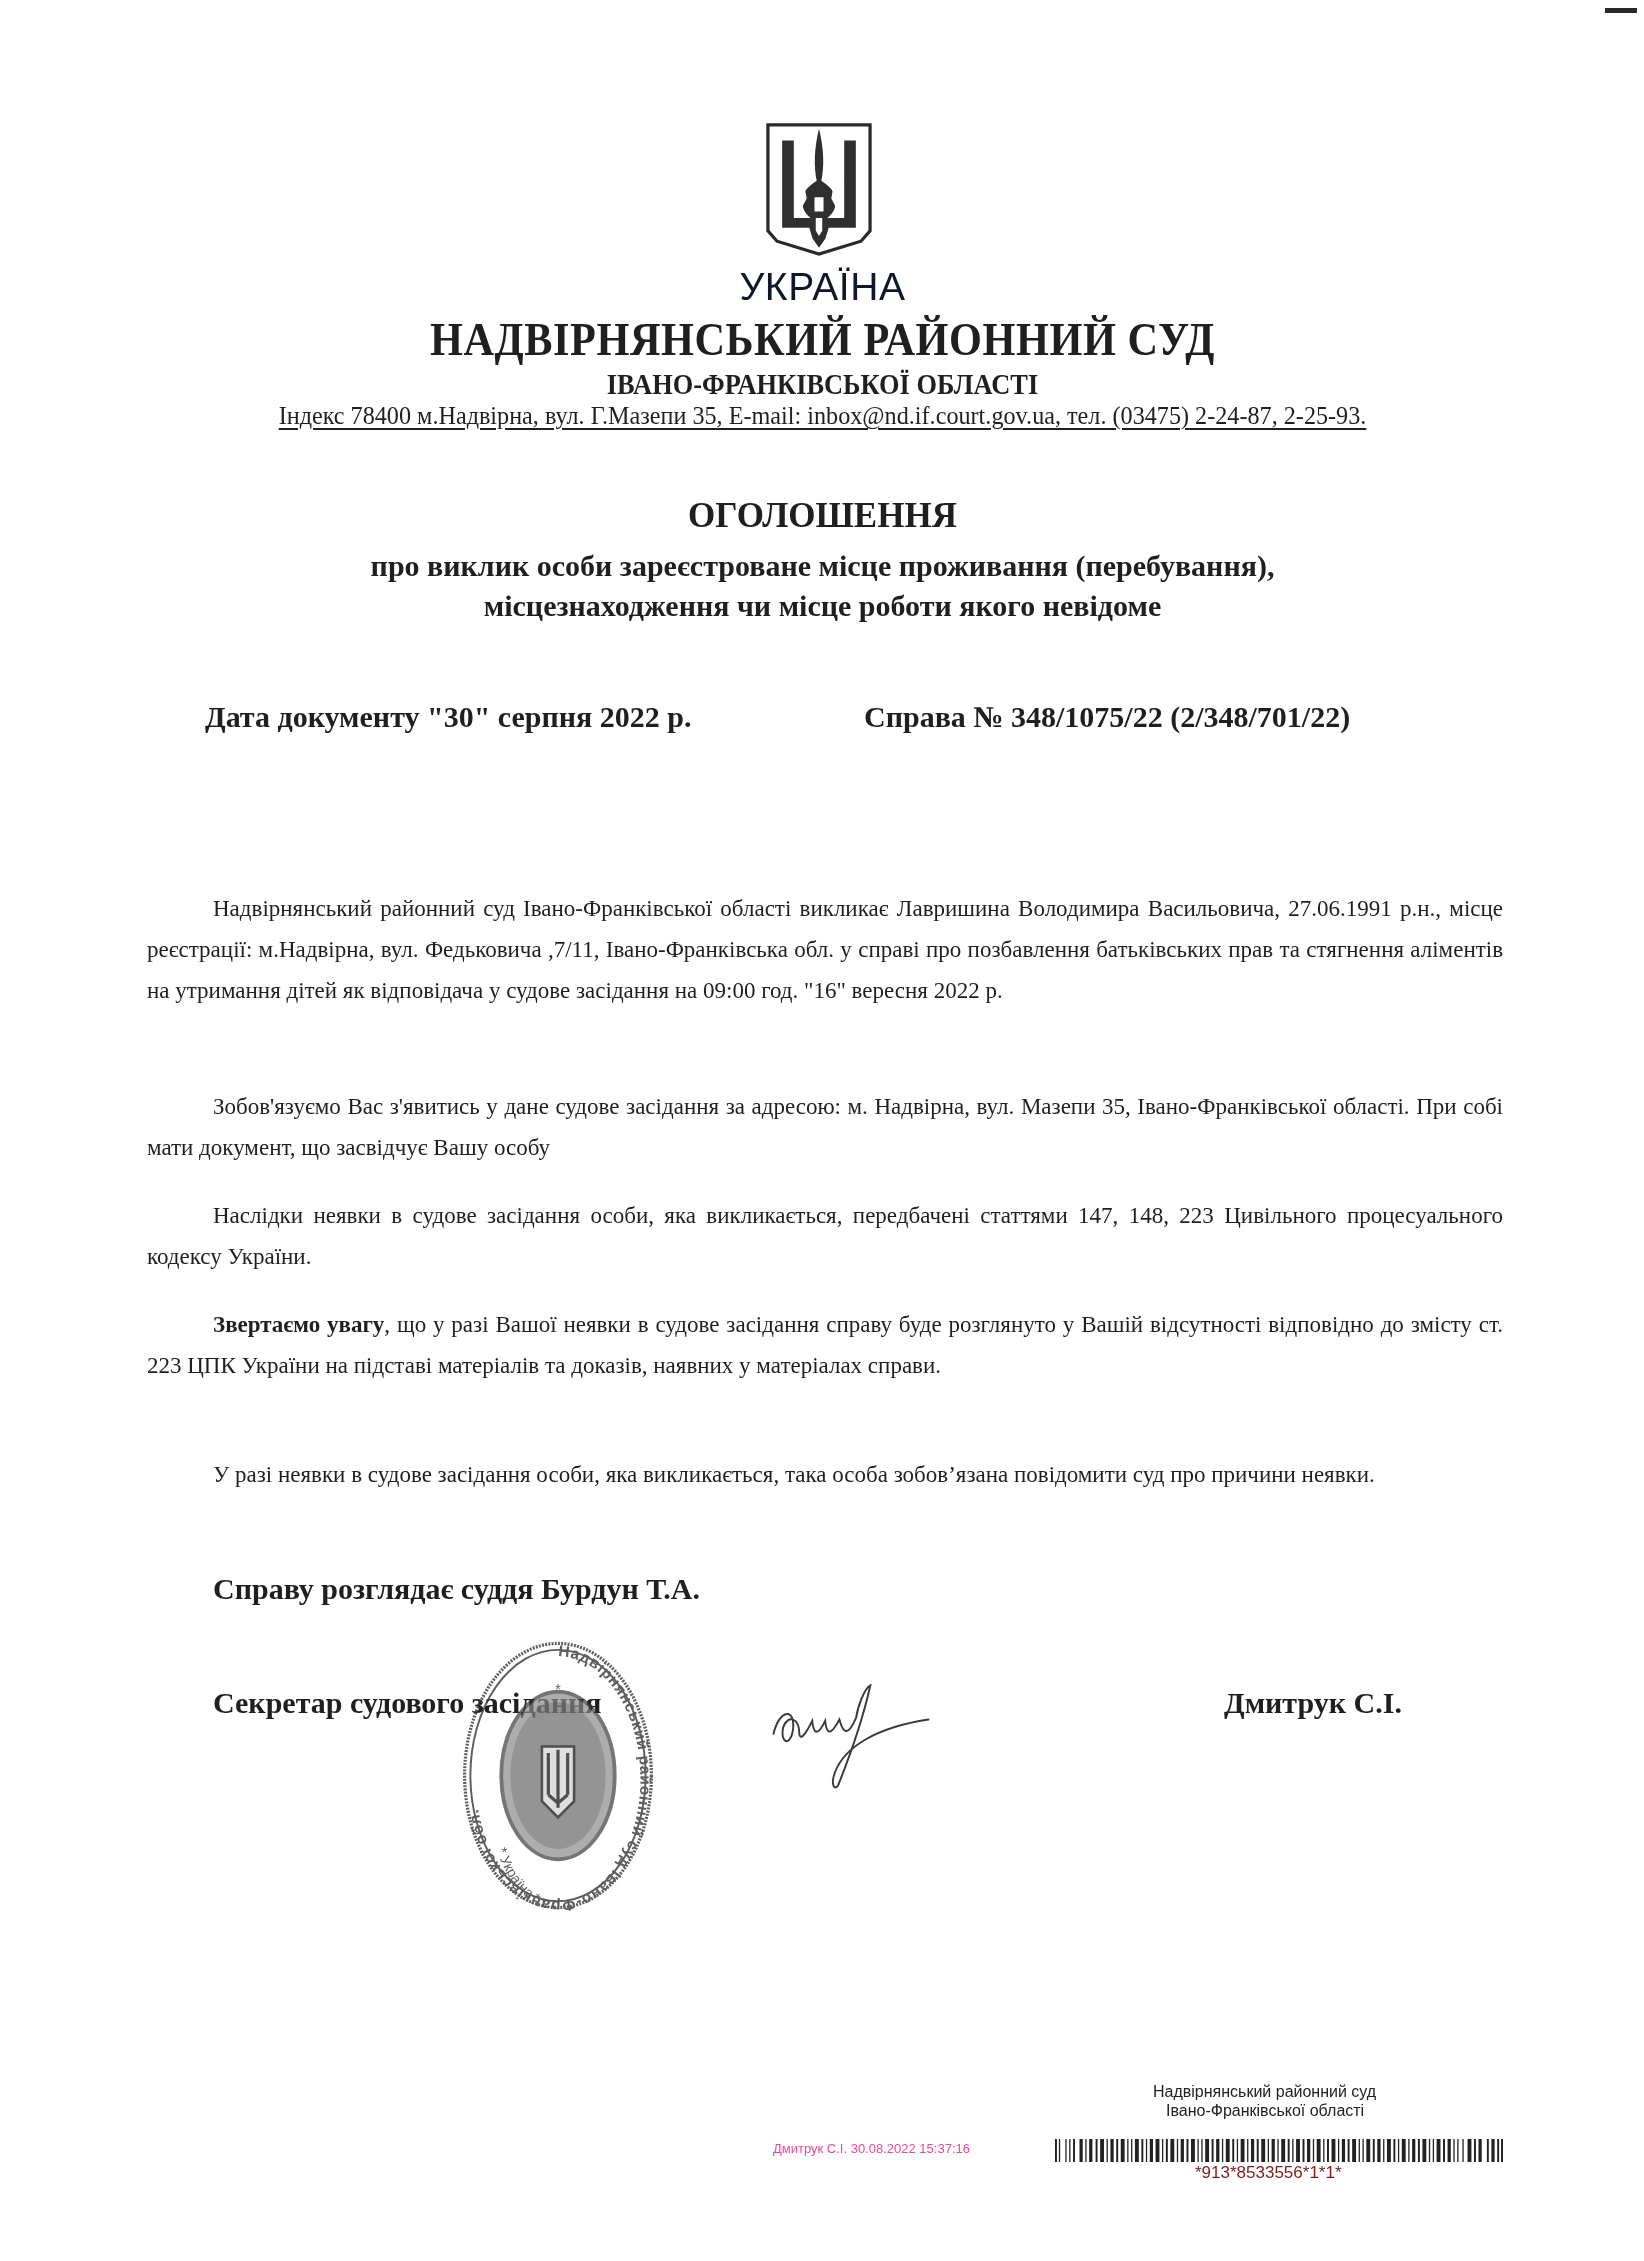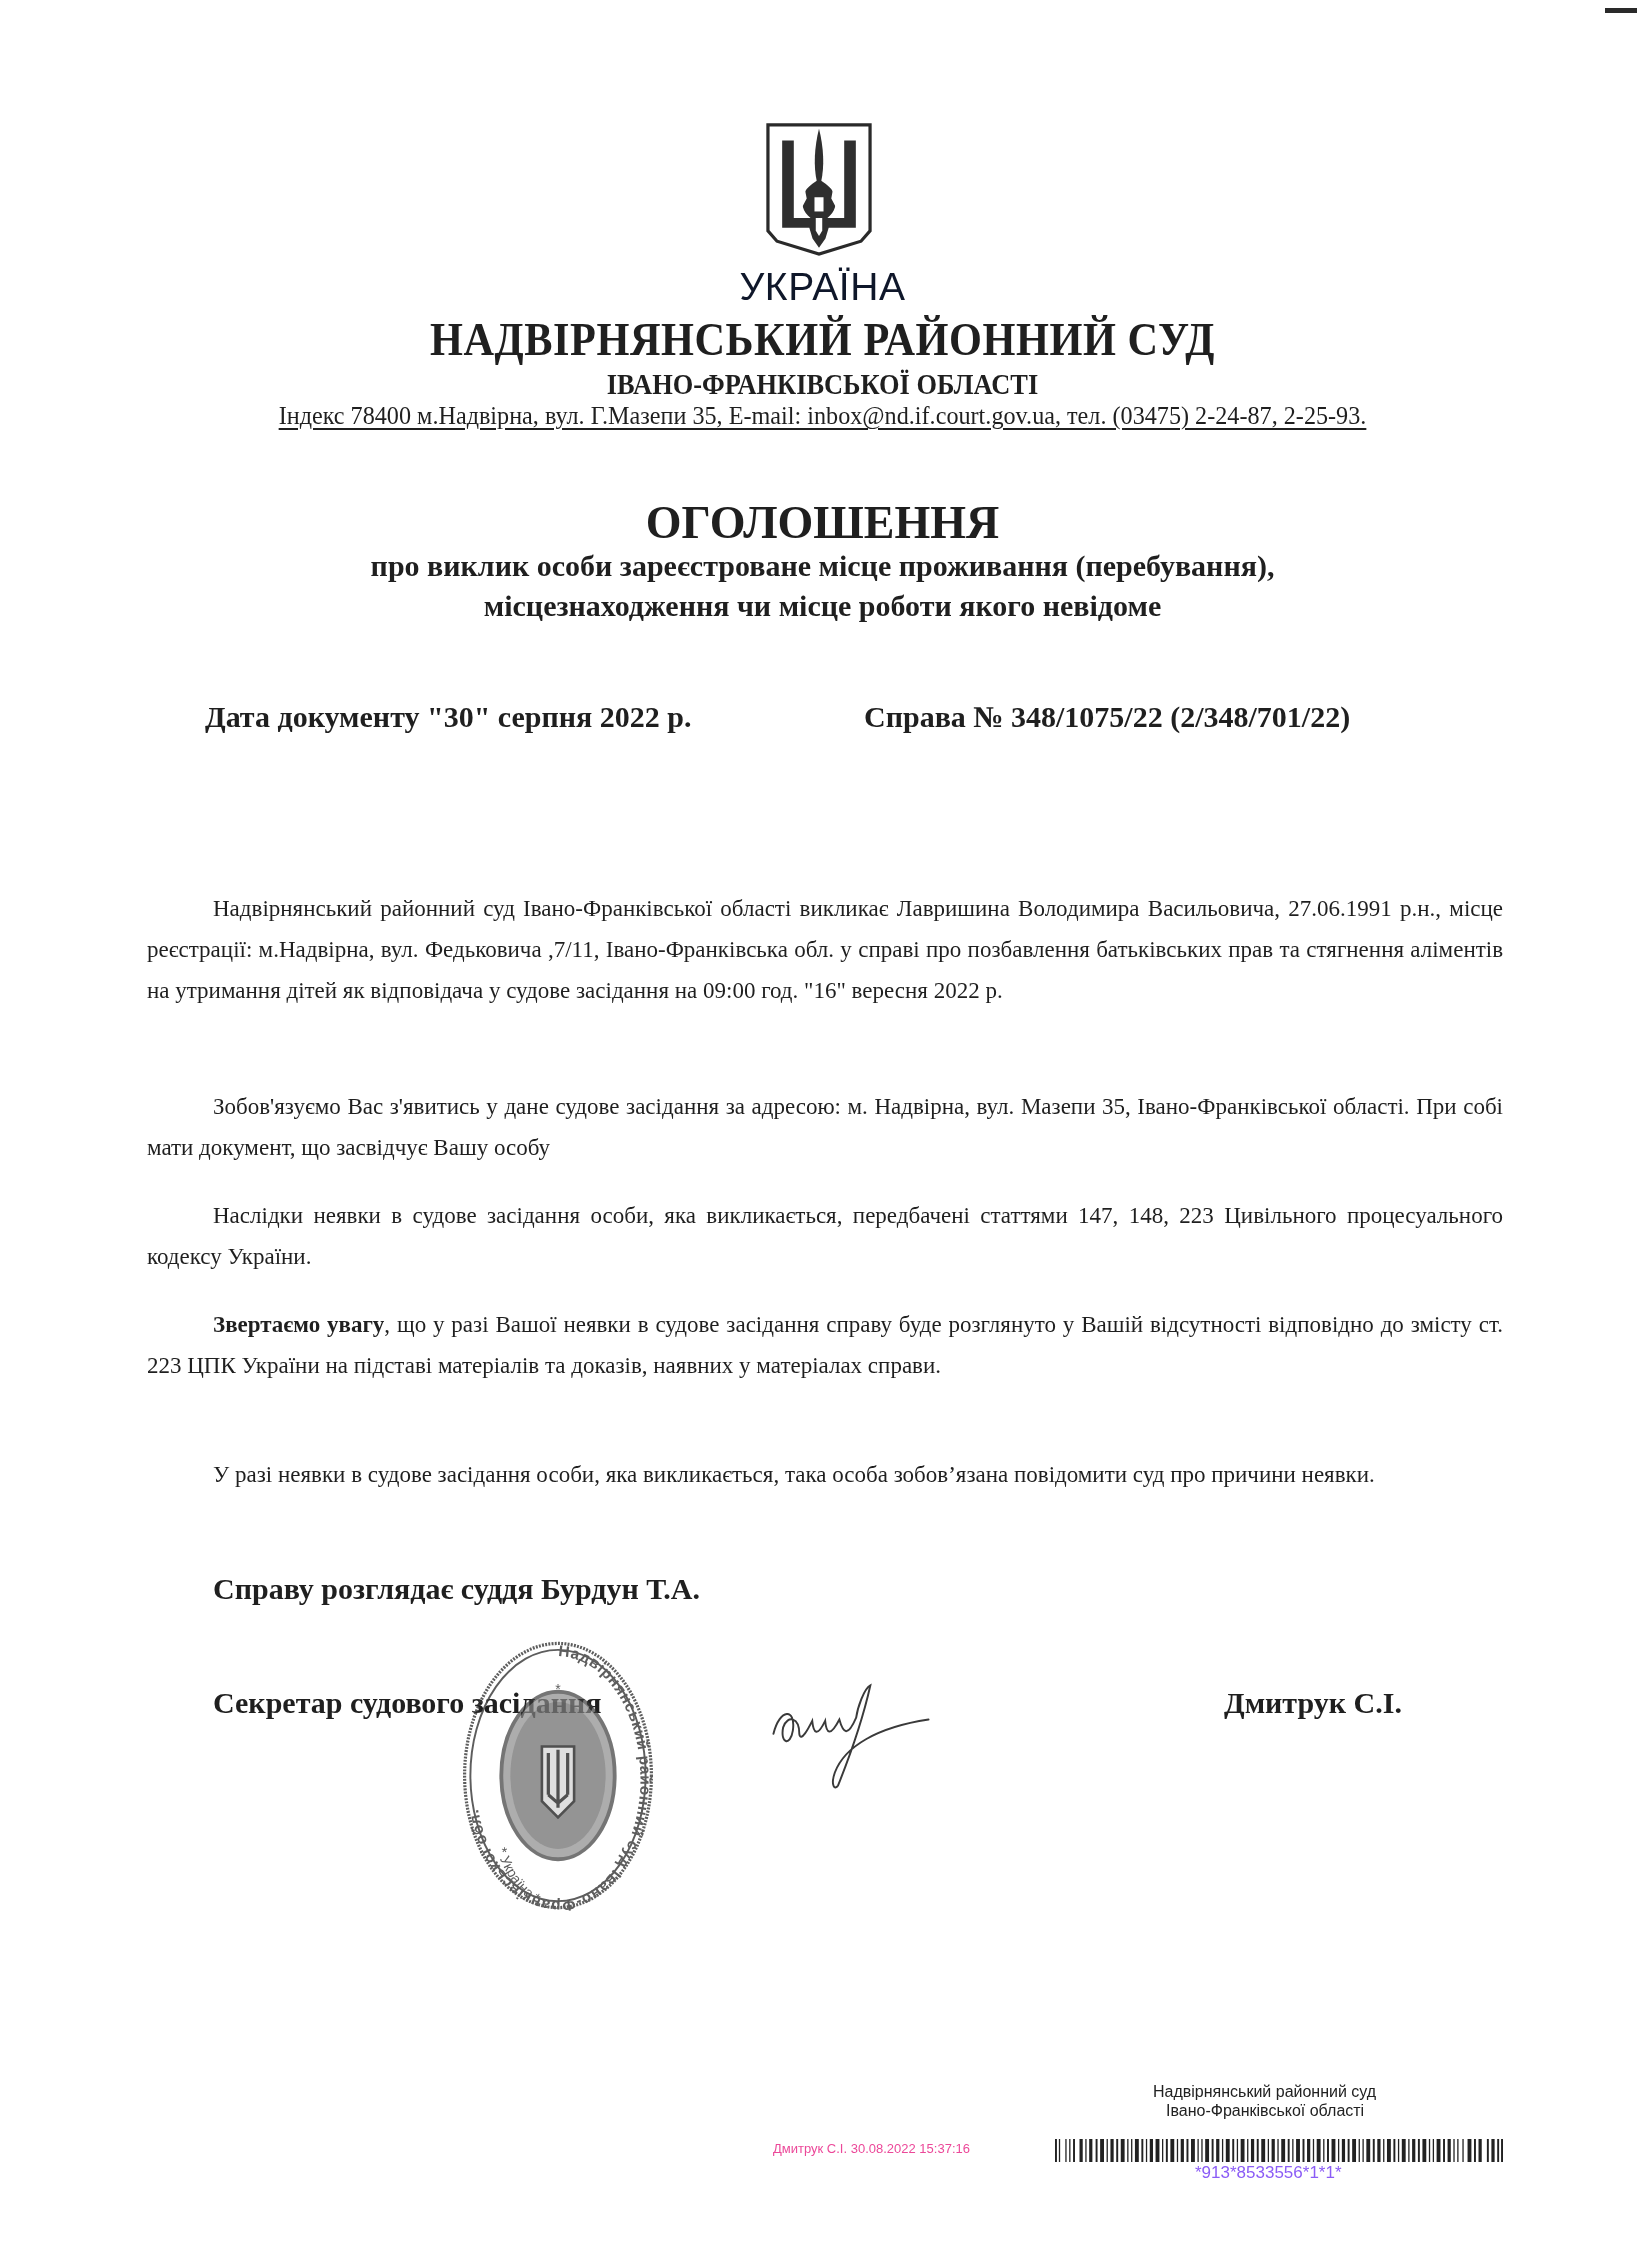--- a/index.html
+++ b/index.html
@@ -9,21 +9,21 @@
   .abs { position: absolute; }
   .center { left: 0; width: 1645px; text-align: center; }
 
   #coat-of-arms { left: 764px; top: 121px; width: 110px; height: 137px; }
   #country { top: 265px; font-size: 39px; letter-spacing: 0.6px; color: #0f172a; }
   #court-name { top: 313px; font-size: 46px; font-weight: bold; transform: scaleX(0.92); letter-spacing: 0.6px; }
   #court-region { top: 367px; font-size: 30px; font-weight: bold; transform: scaleX(0.88); }
   #court-address { top: 401px; font-size: 26px; transform: scaleX(0.93); }
   #court-address span { text-decoration: underline; text-decoration-thickness: 1.9px; text-underline-offset: 3.9px; }
 
-  #doc-title { top: 496px; font-size: 46px; font-weight: bold; }
+  #doc-title { top: 496px; font-size: 35px; font-weight: bold; }
   #doc-subtitle-1 { top: 549px; font-size: 30px; font-weight: bold; }
   #doc-subtitle-2 { top: 589px; font-size: 30px; font-weight: bold; }
 
   #doc-date { left: 205px; top: 700px; font-size: 30px; font-weight: bold; }
   #case-number { left: 864px; top: 700px; font-size: 30px; font-weight: bold; }
 
   .para { position: absolute; left: 147px; width: 1356px; font-size: 23px; line-height: 41px; text-align: justify; text-indent: 66px; }
   #para-1 { top: 888px; }
   #para-2 { top: 1086px; }
   #para-3 { top: 1195px; }
@@ -37,21 +37,21 @@
 
   #stamp { left: 458px; top: 1637px; width: 200px; height: 277px; z-index: 2; opacity: 0.82; }
   #signature { left: 767px; top: 1682px; width: 168px; height: 110px; z-index: 3; }
 
   #scan-mark { left: 1605px; top: 7.7px; width: 32px; height: 5.8px; background: #2a2a2a; }
 
   #footer-court-1 { left: 1153px; top: 2083px; font-size: 16px; color: #222; }
   #footer-court-2 { left: 1166px; top: 2102px; font-size: 16px; color: #222; }
   #footer-signer { left: 773px; top: 2141px; font-size: 13px; color: #ec4899; }
   #barcode { left: 1055px; top: 2139px; width: 448px; height: 23px; }
-  #barcode-code { left: 1195px; top: 2163px; font-size: 17px; color: #8b5cf6; }
+  #barcode-code { left: 1195px; top: 2163px; font-size: 17px; color: #7f1d1d; }
 </style>
 </head>
 <body>
 
 <div id="scan-mark" class="abs"></div>
 
 <svg id="coat-of-arms" class="abs" viewBox="0 0 170 212">
   <path d="M6 6 H164 V170 L150 186 L85 206 L20 186 L6 170 Z" fill="none" stroke="#2a2a2a" stroke-width="5"></path>
   <path d="M28 30 L46 30 L46 150 L72 150 C60 140 56 128 62 112 C66 102 76 96 85 90 C94 96 104 102 108 112 C114 128 110 140 98 150 L124 150 L124 30 L142 30 L142 165 L100 165 L95 182 L85 196 L75 182 L70 165 L28 165 Z" fill="#2f2f2f"></path>
   <path d="M85 12 C78 40 76 70 82 95 L88 95 C94 70 92 40 85 12 Z" fill="#2f2f2f"></path>

